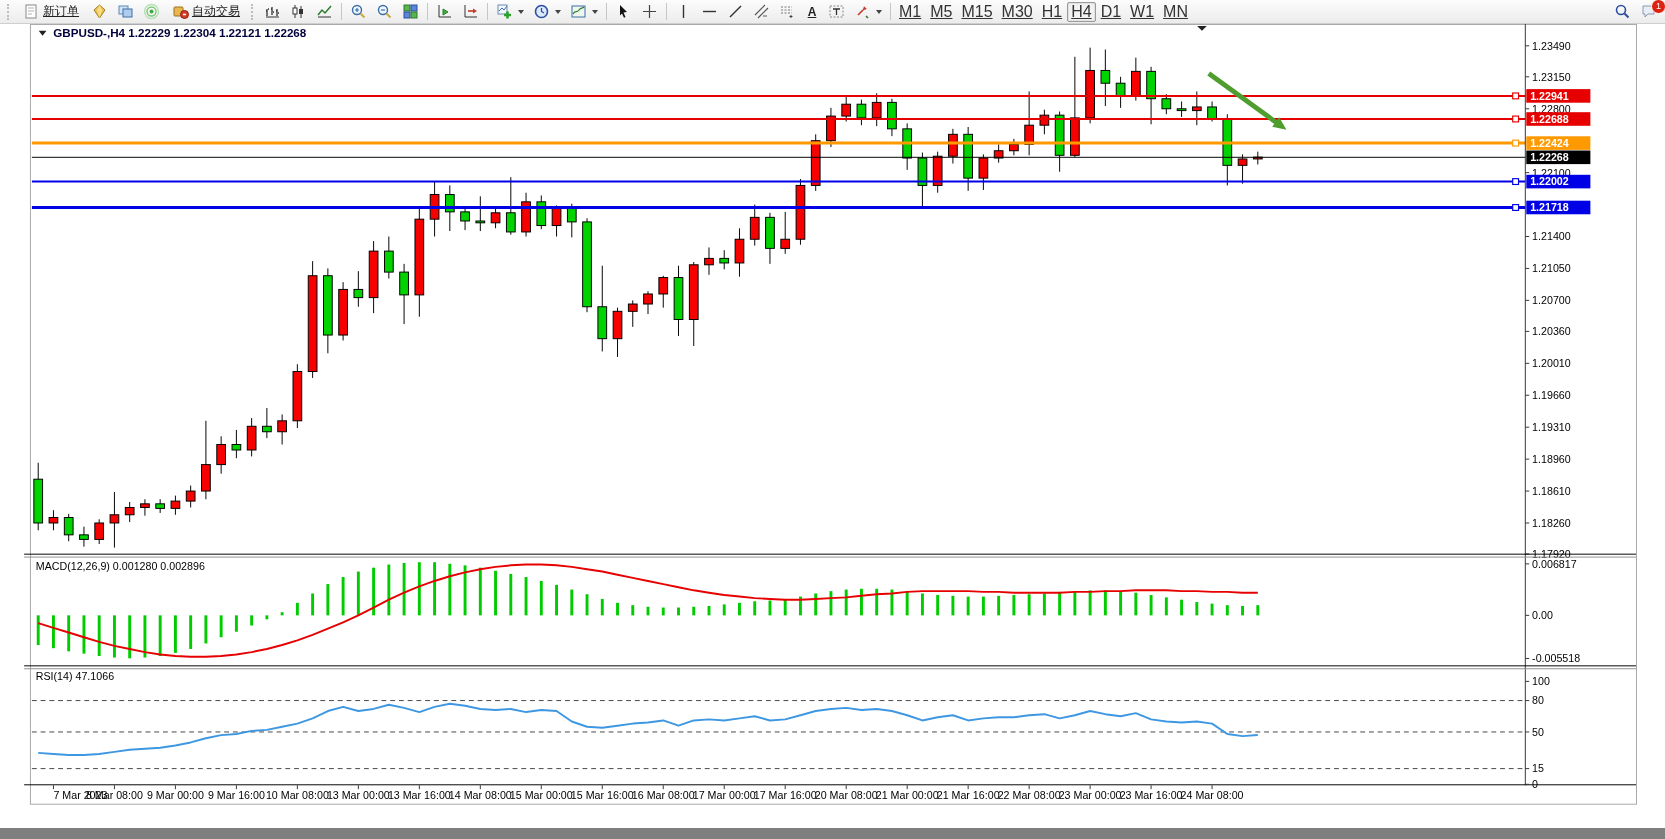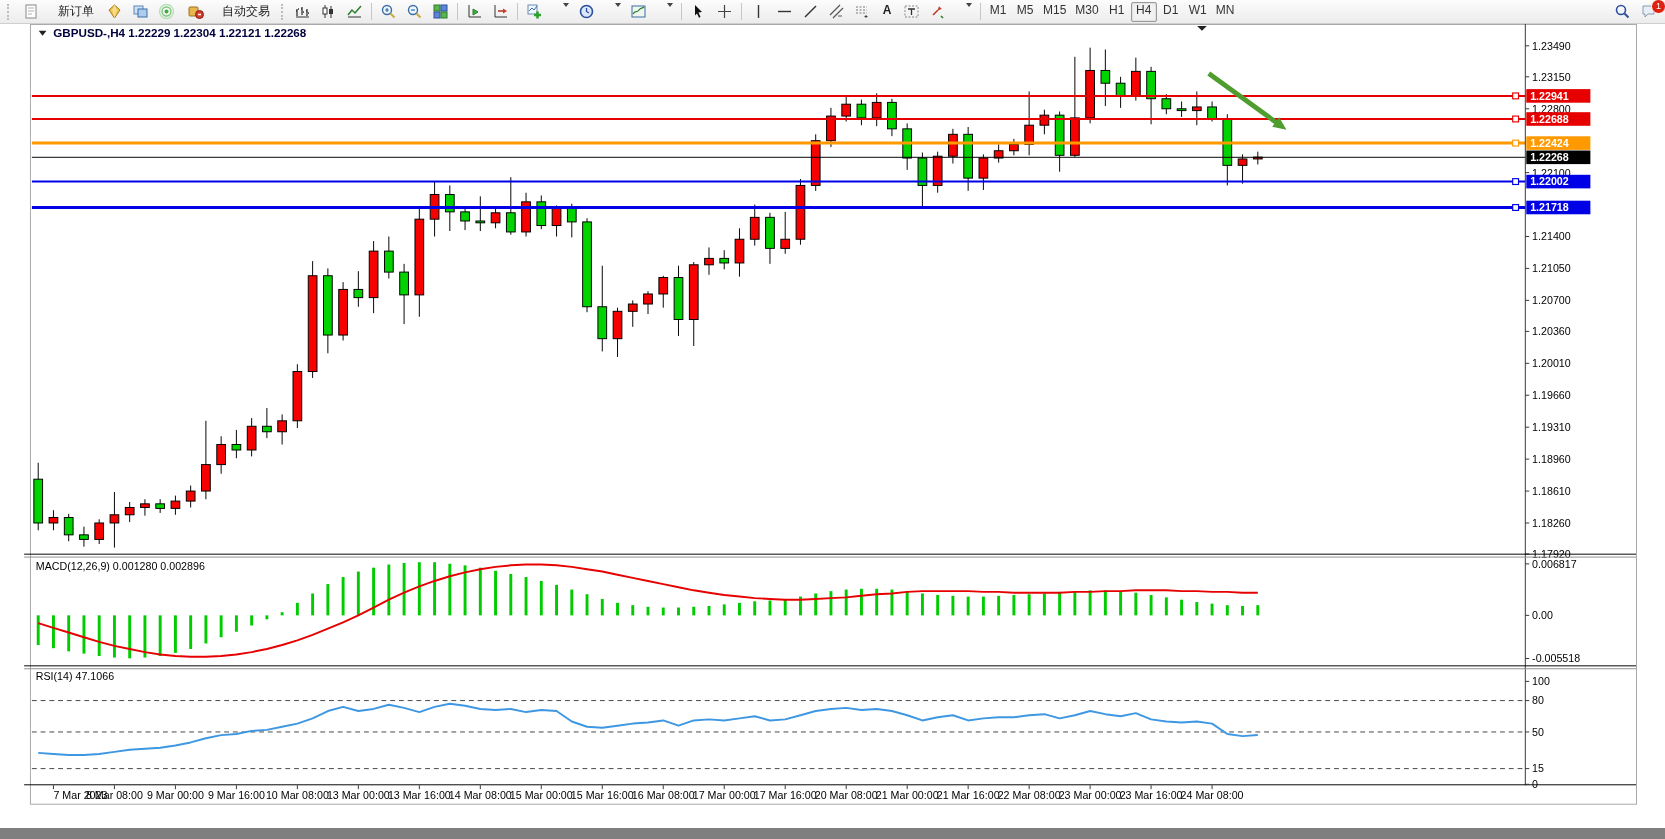--- a/index.html
+++ b/index.html
@@ -1,26 +1,26 @@
 <!DOCTYPE html>
 <html><head>
 <meta charset="utf-8">
 <style>
   html,body{margin:0;padding:0;background:#fff;font-family:"Liberation Sans","DejaVu Sans",sans-serif;}
   #app{position:relative;width:1665px;height:839px;overflow:hidden;background:#fff;}
   
   .toolbar{position:absolute;top:0;left:0;width:1665px;height:24px;box-sizing:border-box;
     display:flex;align-items:center;padding:0 4px;gap:1px;
     background:linear-gradient(#fcfcfc,#ececec);border-bottom:1px solid #cfcfcf;}
-  .tb-btn{height:20px;min-width:22px;display:flex;align-items:flex-start;justify-content:center;
-    gap:18px;border:1px solid transparent;border-radius:2px;background:transparent;
-    font-size:12px;color:#222;padding:0 3px;cursor:default;}
+  .tb-btn{height:20px;min-width:22px;display:flex;align-items:center;justify-content:center;
+    gap:3px;border:1px solid transparent;border-radius:2px;background:transparent;
+    font-size:12px;color:#222;padding:0 3px;cursor:default;text-decoration:underline;}
   .tb-btn.textbtn{padding:0 6px;}
   .tb-btn.active{background:#f2f2f2;border-color:#9a9a9a;box-shadow:inset 0 0 2px #bbb;}
-  .tf{font-size:12px;color:#333;min-width:26px;}
+  .tf{font-size:16px;color:#333;min-width:26px;}
   .sep{width:1px;height:17px;background:#c6c6c6;margin:0 3px;}
   .grip{width:3px;height:16px;border-left:2px dotted #bdbdbd;margin:0 3px;}
   .caret{width:0;height:0;border-left:3px solid transparent;border-right:3px solid transparent;
     border-top:4px solid #444;margin-left:2px;}
   .spacer{flex:1;}
   .ico{width:17px;height:17px;display:block;}
   .glyph-letter{font-weight:bold;font-size:12px;color:#222;}
   .chat-wrap{position:relative;}
   .chat-badge{position:absolute;top:-4px;right:-6px;background:#dd2211;color:#fff;
     border-radius:50%;width:13px;height:13px;font-size:9px;line-height:13px;text-align:center;

